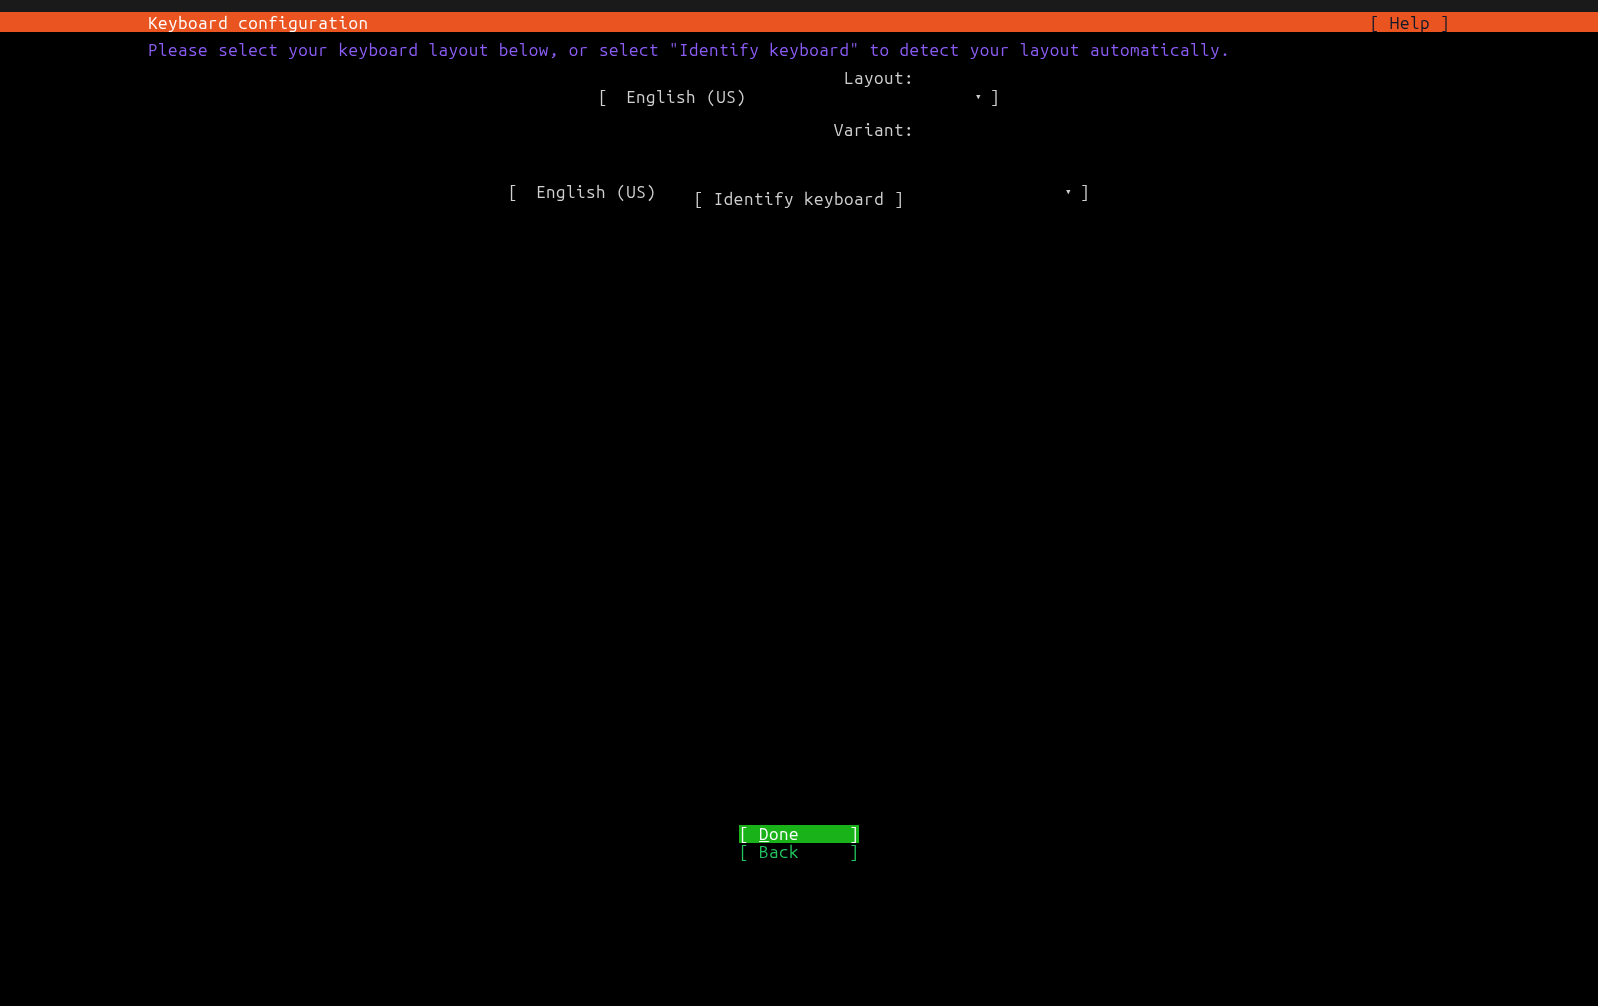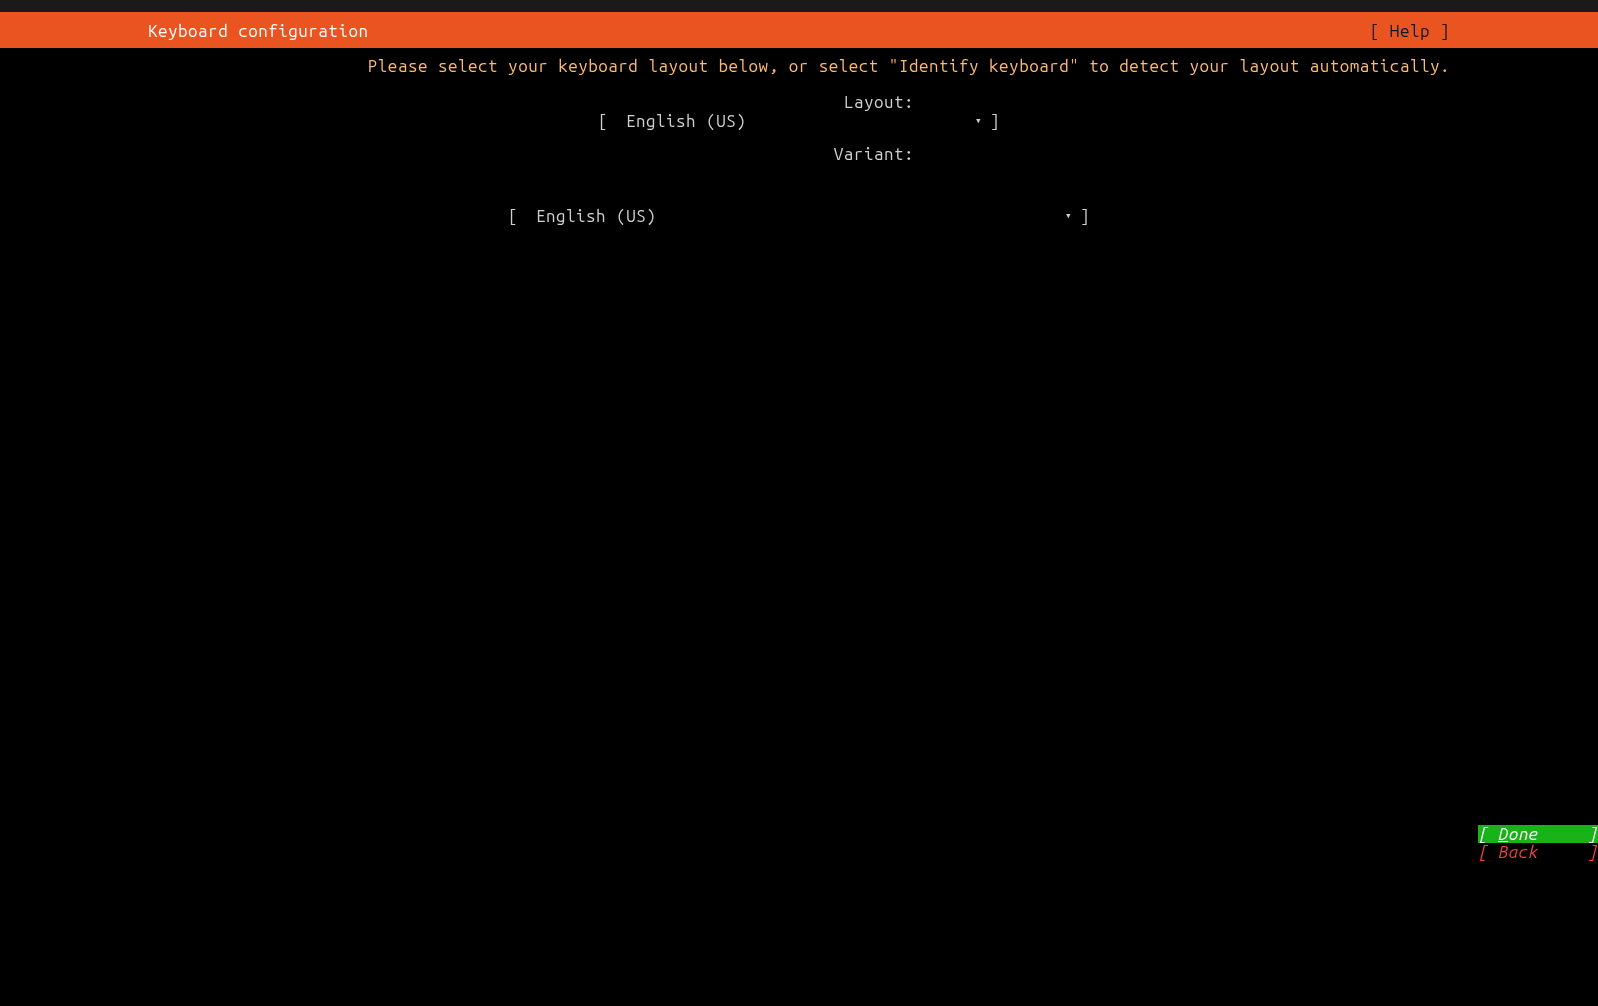--- a/index.html
+++ b/index.html
@@ -16,43 +16,42 @@
       color: #d0d0d0;
       letter-spacing: 0.5px;
       overflow: hidden;
     }
     .top-strip {
       height: 12px;
       background: #1a1a1a;
     }
     .header-bar {
       background: #e95420;
-      height: 36px;
+      height: 20px;
       display: flex;
       align-items: center;
       justify-content: space-between;
       padding: 0 148px;
       color: #ffffff;
     }
     .header-title {
       color: #ffffff;
     }
     .help-button {
       color: #0f172a;
       cursor: pointer;
       white-space: pre;
     }
     .main-content {
       padding: 8px 148px 0 148px;
     }
     .instruction {
-      color: #fdba74;
-      margin-bottom: 17px;
+      color: #8b5cf6;
+      margin-bottom: 9px;
       white-space: pre;
-      text-align: right;
     }
     .field-row {
       display: flex;
       align-items: center;
       margin-bottom: 0;
       height: 34px;
       flex-direction: column;
     }
     .field-row.spaced {
       margin-top: 18px;
@@ -75,31 +74,30 @@
       color: #d0d0d0;
       display: inline-block;
     }
     .footer-buttons {
       position: absolute;
       bottom: 145px;
       left: 0;
       right: 0;
       display: flex;
       flex-direction: column;
-      align-items: flex-end;
+      align-items: center;
       gap: 0;
-      font-style: italic;
     }
     .footer-button {
       cursor: pointer;
       white-space: pre;
       width: 120px;
       height: 18px;
       line-height: 18px;
-      color: #ef4444;
+      color: #22c55e;
     }
     .footer-button.selected {
       background: #19b219;
       color: #ffffff;
     }
     .footer-button .underline {
       text-decoration: underline;
     }
     .layout-dropdown {
       display: inline-block;
@@ -164,18 +162,21 @@
     <div class="variant-dropdown">
       <div class="dd-wrapper">
         <span class="dd-left">[</span>
         <span class="dd-value">English (US)</span>
         <span class="dd-arrow">▾</span>
         <span class="dd-right">]</span>
       </div>
     </div>
   </div>
 
+  <div class="identify-row">
+    <span class="identify-button">[ Identify keyboard ]</span>
+  </div>
 </div>
 
 <div class="footer-buttons">
   <div class="footer-button selected">[ <span class="underline">D</span><span>one</span>     ]</div>
   <div class="footer-button">[ <span>Back</span>     ]</div>
 </div>
 
 </body></html>

